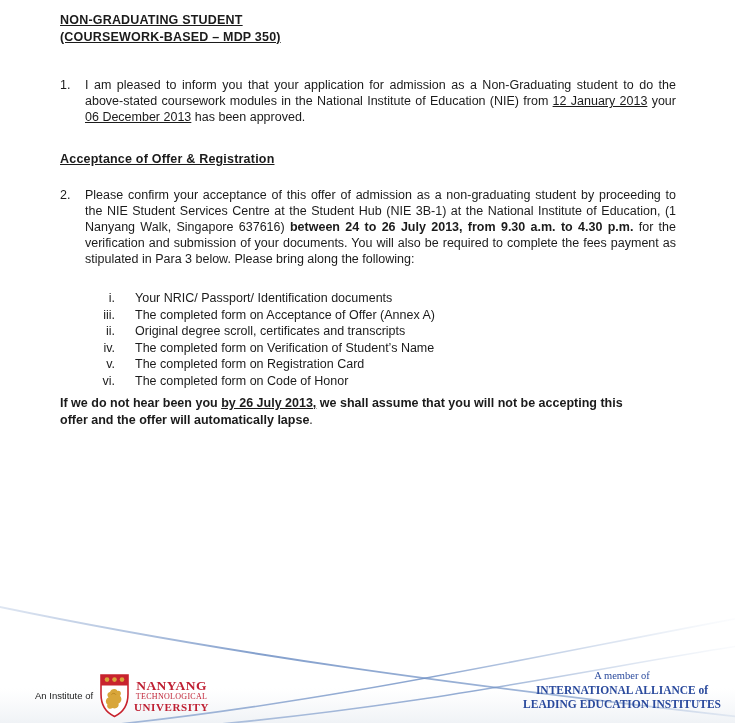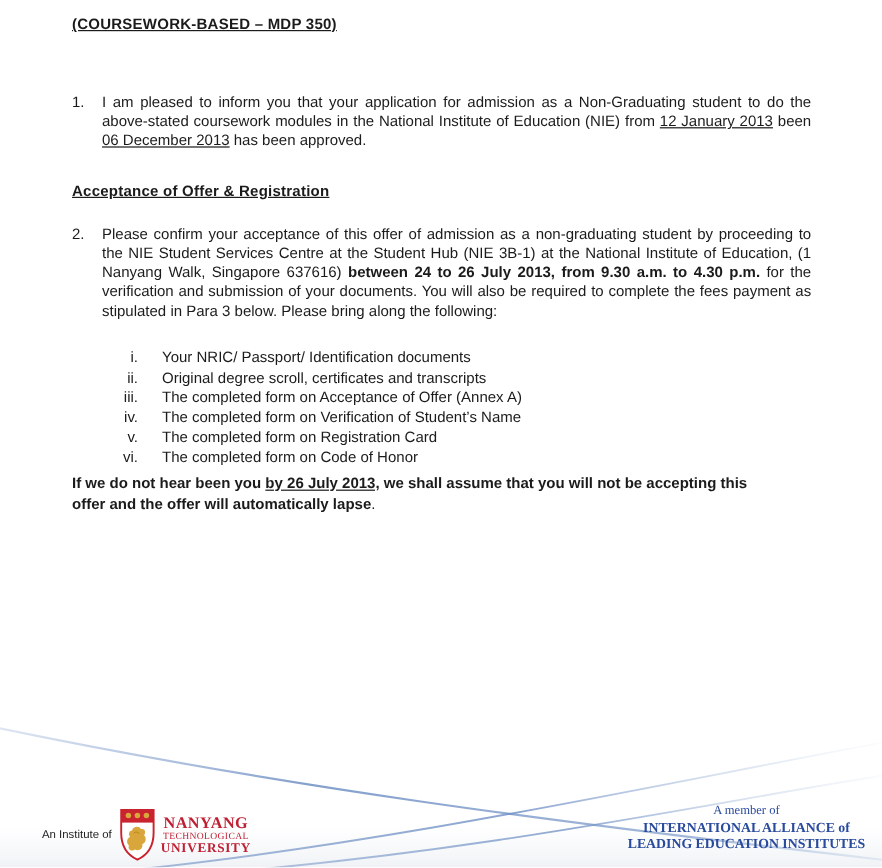--- a/index.html
+++ b/index.html
@@ -69,47 +69,48 @@
   .alliance-line1{font-size:10.5px;line-height:14px;}
   .alliance-line2{font-size:11.5px;font-weight:bold;line-height:14px;}
   .alliance-line3{font-size:11.5px;font-weight:bold;line-height:14px;}
 </style>
 </head>
 <body>
 
 <div class="page">
 
   <div class="doc-header">
+    <div class="h-line">NON-GRADUATING STUDENT</div>
     <div class="h-line">(COURSEWORK-BASED – MDP 350)</div>
   </div>
 
   <div class="num-para p1">
     <span class="num">1.</span>
-    <div class="ptext"><span>I am pleased to inform you that your application for admission as a Non-Graduating student to do the above-stated coursework modules in the National Institute of Education (NIE) from </span><span class="u">12 January 2013</span><span> been </span><span class="u">06 December 2013</span><span> has been approved.</span></div>
+    <div class="ptext"><span>I am pleased to inform you that your application for admission as a Non-Graduating student to do the above-stated coursework modules in the National Institute of Education (NIE) from </span><span class="u">12 January 2013</span><span> your </span><span class="u">06 December 2013</span><span> has been approved.</span></div>
   </div>
 
   <div class="section-heading">Acceptance of Offer &amp; Registration</div>
 
   <div class="num-para p2">
     <span class="num">2.</span>
     <div class="ptext"><span>Please confirm your acceptance of this offer of admission as a non-graduating student by proceeding to the NIE Student Services Centre at the Student Hub (NIE 3B-1) at the National Institute of Education, (1 Nanyang Walk, Singapore 637616) </span><span class="b">between 24 to 26 July 2013, from 9.30 a.m. to 4.30 p.m.</span><span> for the verification and submission of your documents. You will also be required to complete the fees payment as stipulated in Para 3 below. Please bring along the following:</span></div>
   </div>
 
   <div class="roman-list">
     <div class="list-row">
       <span class="roman">i.</span>
       <span class="li-text">Your NRIC/ Passport/ Identification documents</span>
     </div>
     <div class="list-row">
+      <span class="roman">iii.</span>
+      <span class="li-text">The completed form on Acceptance of Offer (Annex A)</span>
+    </div>
+    <div class="list-row">
       <span class="roman">ii.</span>
       <span class="li-text">Original degree scroll, certificates and transcripts</span>
-    </div>
-    <div class="list-row">
-      <span class="roman">iii.</span>
-      <span class="li-text">The completed form on Acceptance of Offer (Annex A)</span>
     </div>
     <div class="list-row">
       <span class="roman">iv.</span>
       <span class="li-text">The completed form on Verification of Student’s Name</span>
     </div>
     <div class="list-row">
       <span class="roman">v.</span>
       <span class="li-text">The completed form on Registration Card</span>
     </div>
     <div class="list-row">

